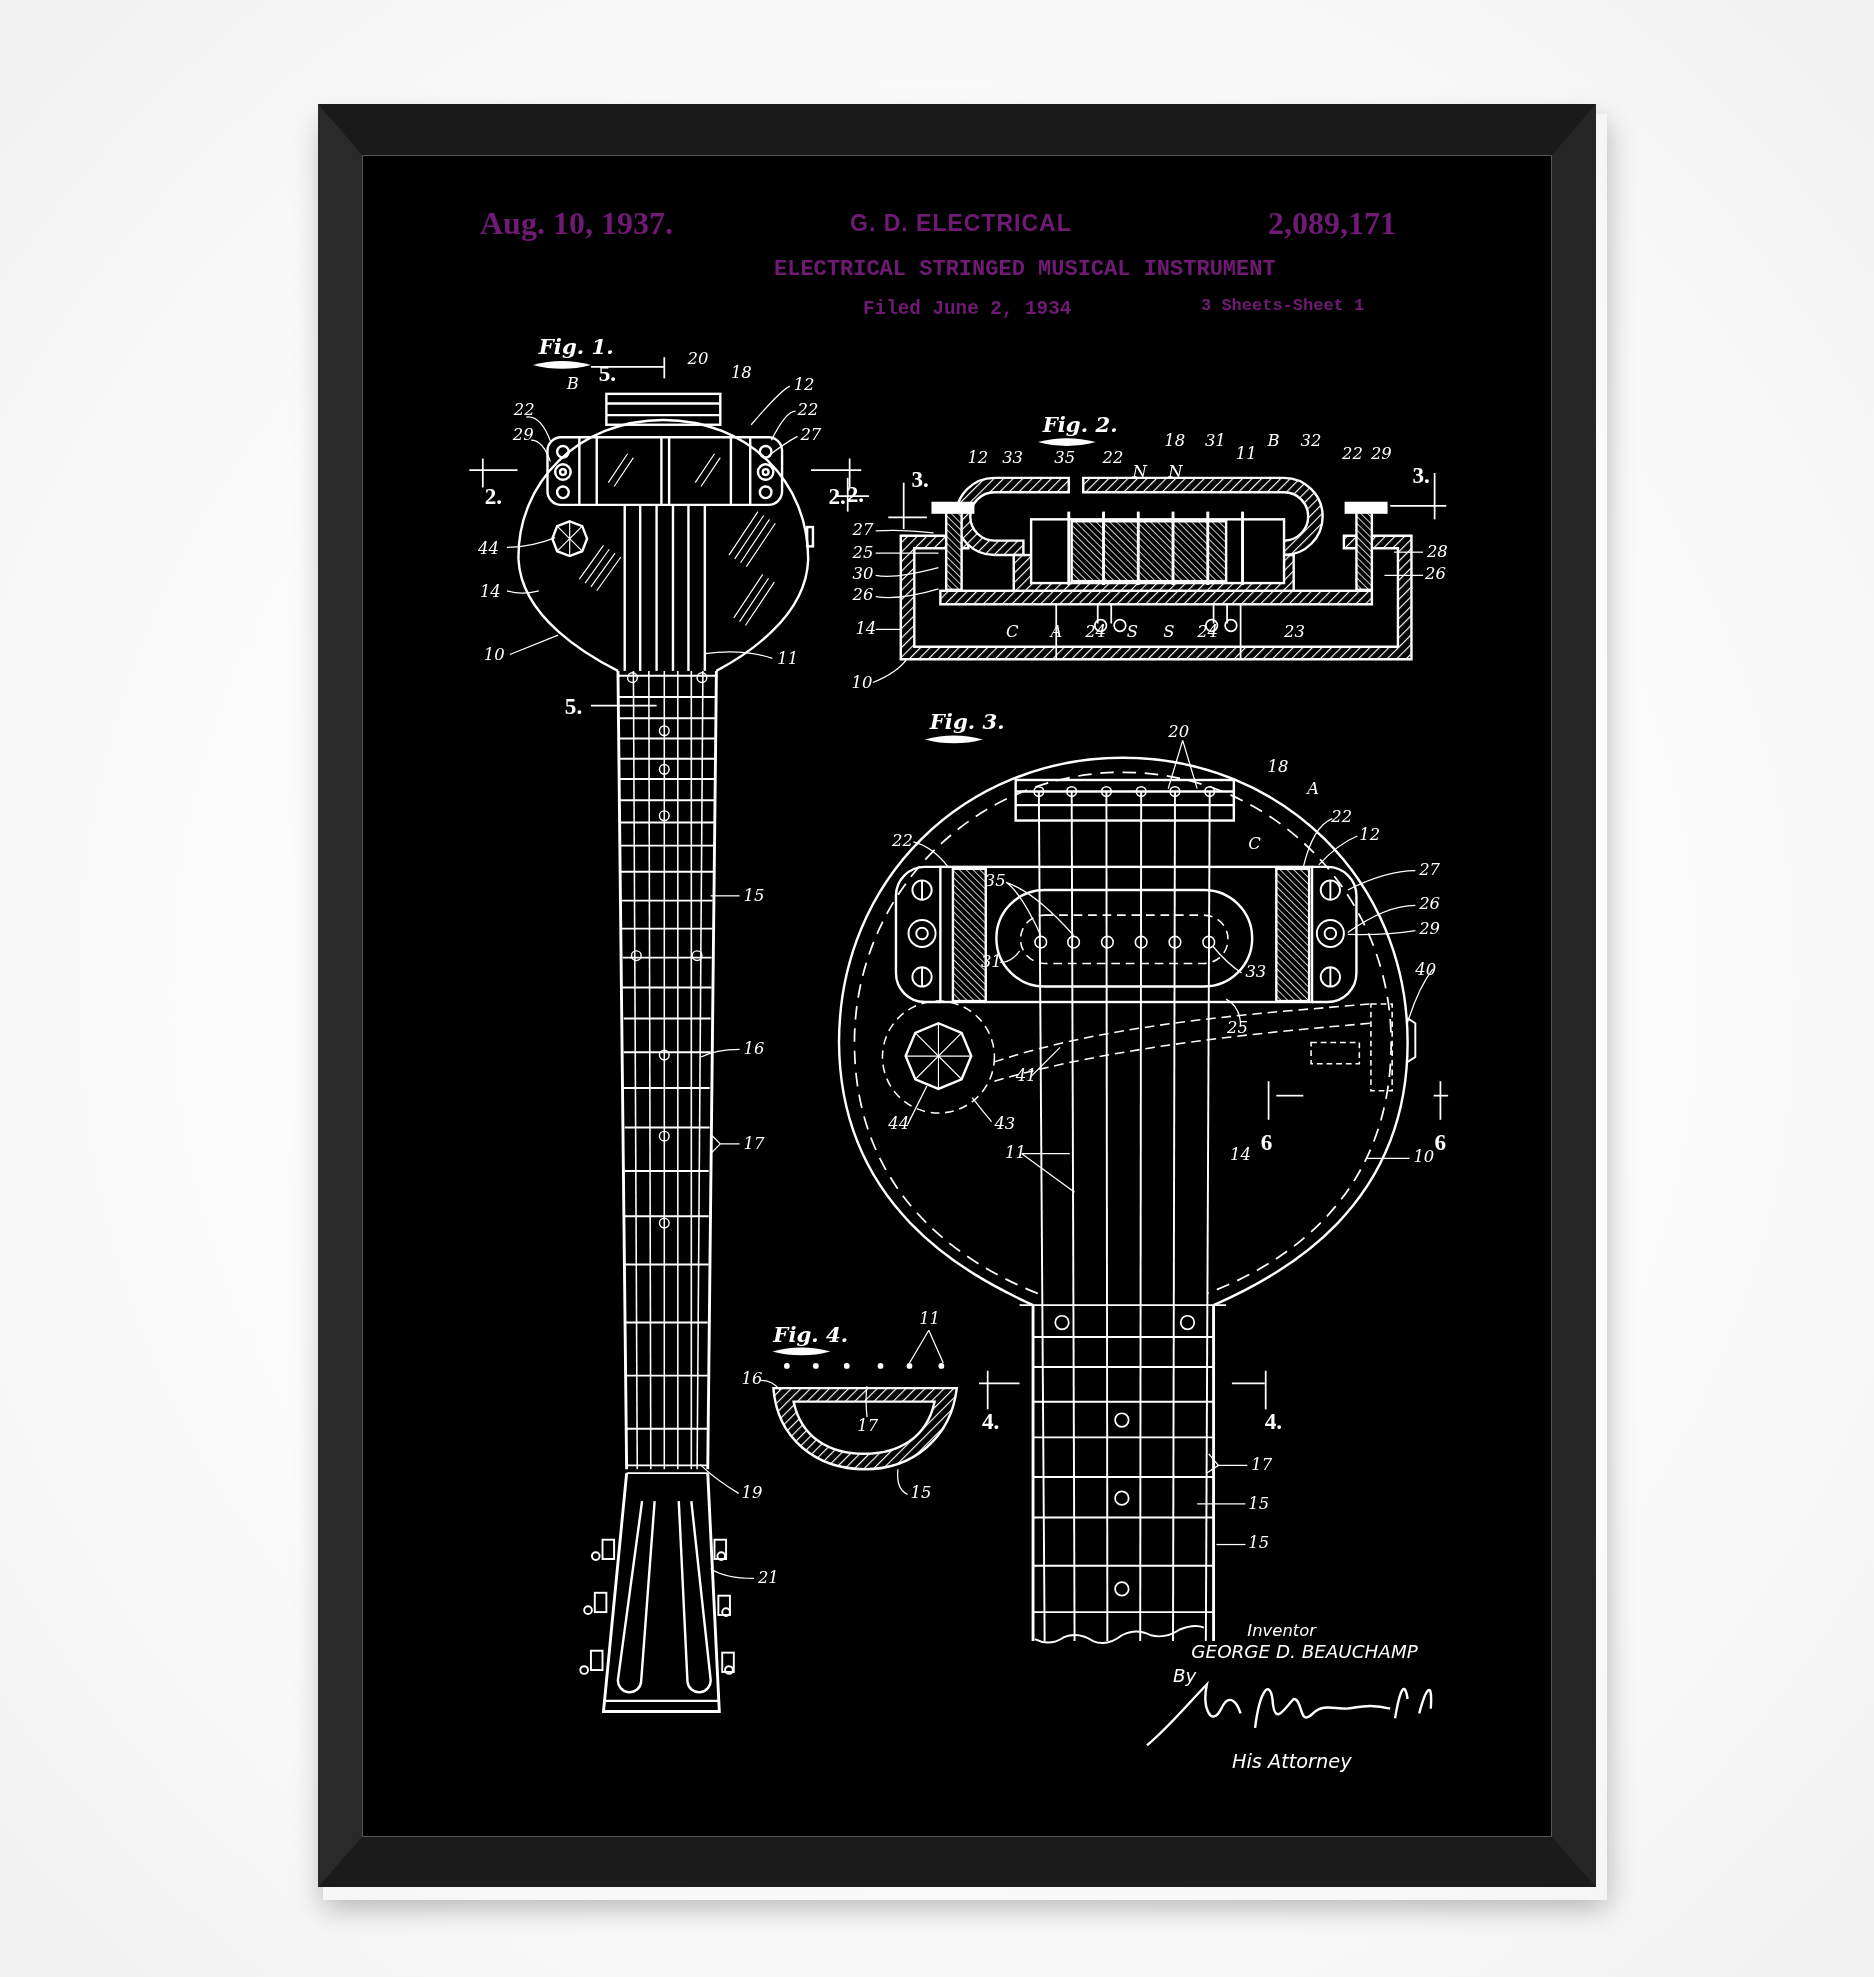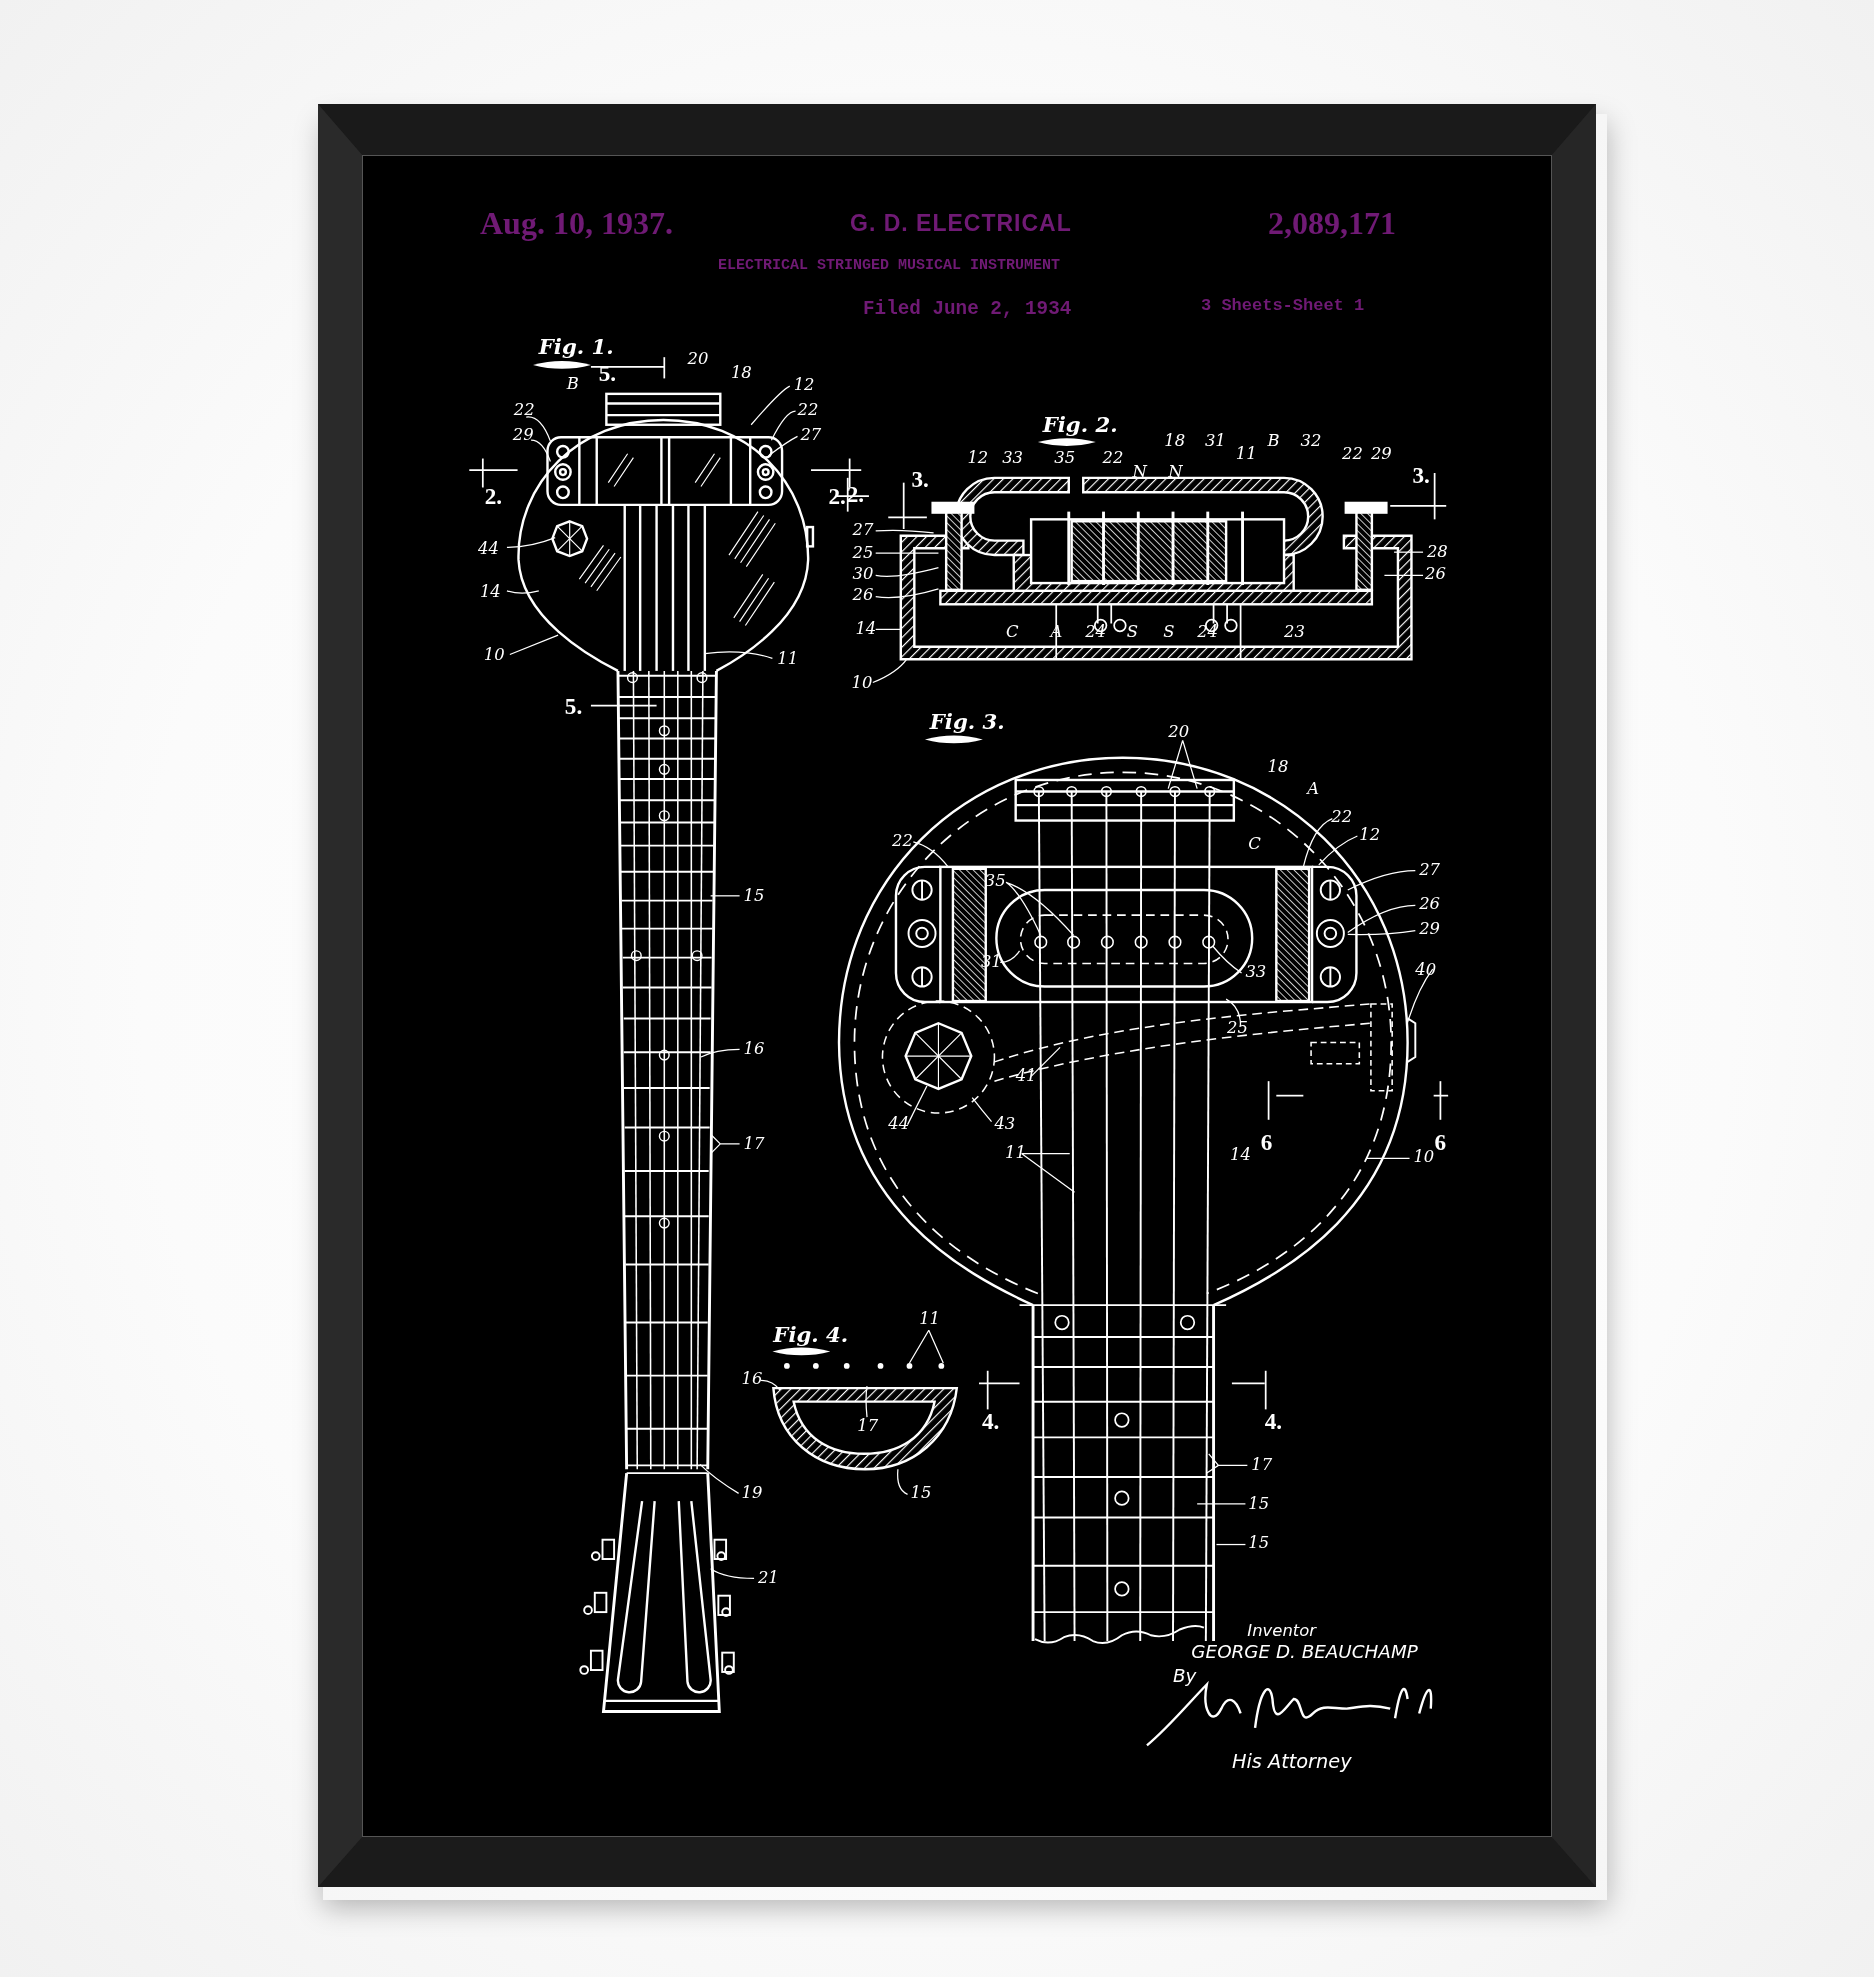--- a/index.html
+++ b/index.html
@@ -10,21 +10,21 @@
   .bevel{position:absolute;}
   .bevel.top{left:0;top:0;width:1278px;height:52px;background:#1a1a1a;clip-path:polygon(0 0,100% 0,calc(100% - 45px) 100%,45px 100%);}
   .bevel.bottom{left:0;bottom:0;width:1278px;height:51px;background:#1b1b1b;clip-path:polygon(45px 0,calc(100% - 45px) 0,100% 100%,0 100%);}
   .bevel.left{left:0;top:0;width:45px;height:1783px;background:#2a2a2a;clip-path:polygon(0 0,100% 52px,100% calc(100% - 51px),0 100%);}
   .bevel.right{right:0;top:0;width:45px;height:1783px;background:#262626;clip-path:polygon(0 52px,100% 0,100% 100%,0 calc(100% - 51px));}
   .poster{position:absolute;left:363px;top:156px;width:1188px;height:1680px;background:#000;outline:1px solid #555;}
   .txt{position:absolute;color:#701a75;white-space:nowrap;}
   .hdr-date{left:480px;top:205px;font-size:32px;font-weight:bold;font-family:"Liberation Serif",serif;}
   .hdr-name{left:850px;top:210px;font-size:23px;font-weight:bold;font-family:"Liberation Sans",sans-serif;letter-spacing:1px;}
   .hdr-num{left:1252px;top:205px;font-size:32px;font-weight:bold;font-family:"Liberation Serif",serif;margin-left:16px;}
-  .hdr-title{left:718px;top:257px;font-size:15px;font-weight:bold;font-family:"Liberation Mono",monospace;}
+  .hdr-title{left:774px;top:257px;font-size:22px;font-weight:bold;font-family:"Liberation Mono",monospace;}
   .hdr-filed{left:863px;top:298px;font-size:19.3px;font-family:"Liberation Mono",monospace;font-weight:bold;text-align:center;}
   .hdr-sheets{left:1201px;top:296px;font-size:17px;font-family:"Liberation Mono",monospace;font-weight:bold;}
   svg.drawing{position:absolute;left:0;top:0;width:1874px;height:1977px;}
   .lbl{font-family:"DejaVu Serif",serif;font-style:italic;fill:#fff;font-size:17px;}
   .lbl-b{font-family:"Liberation Serif",serif;font-weight:bold;fill:#fff;font-size:24px;}
   .fig{font-family:"DejaVu Serif",serif;font-style:italic;font-weight:bold;fill:#fff;font-size:22px;}
   .sig{font-family:"DejaVu Sans",sans-serif;font-style:italic;fill:#fff;}
 </style>
 </head>
 <body>

